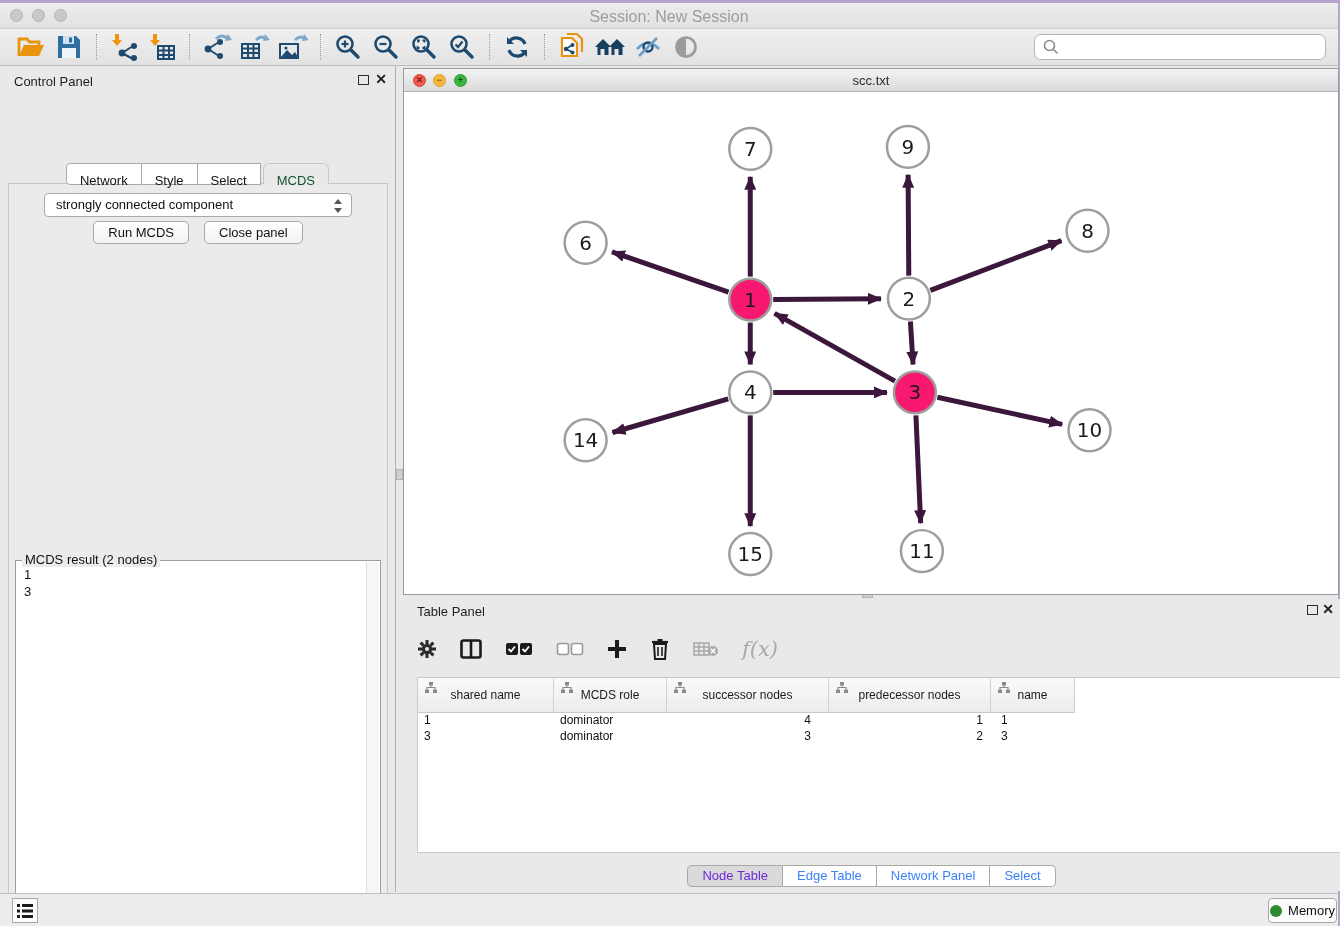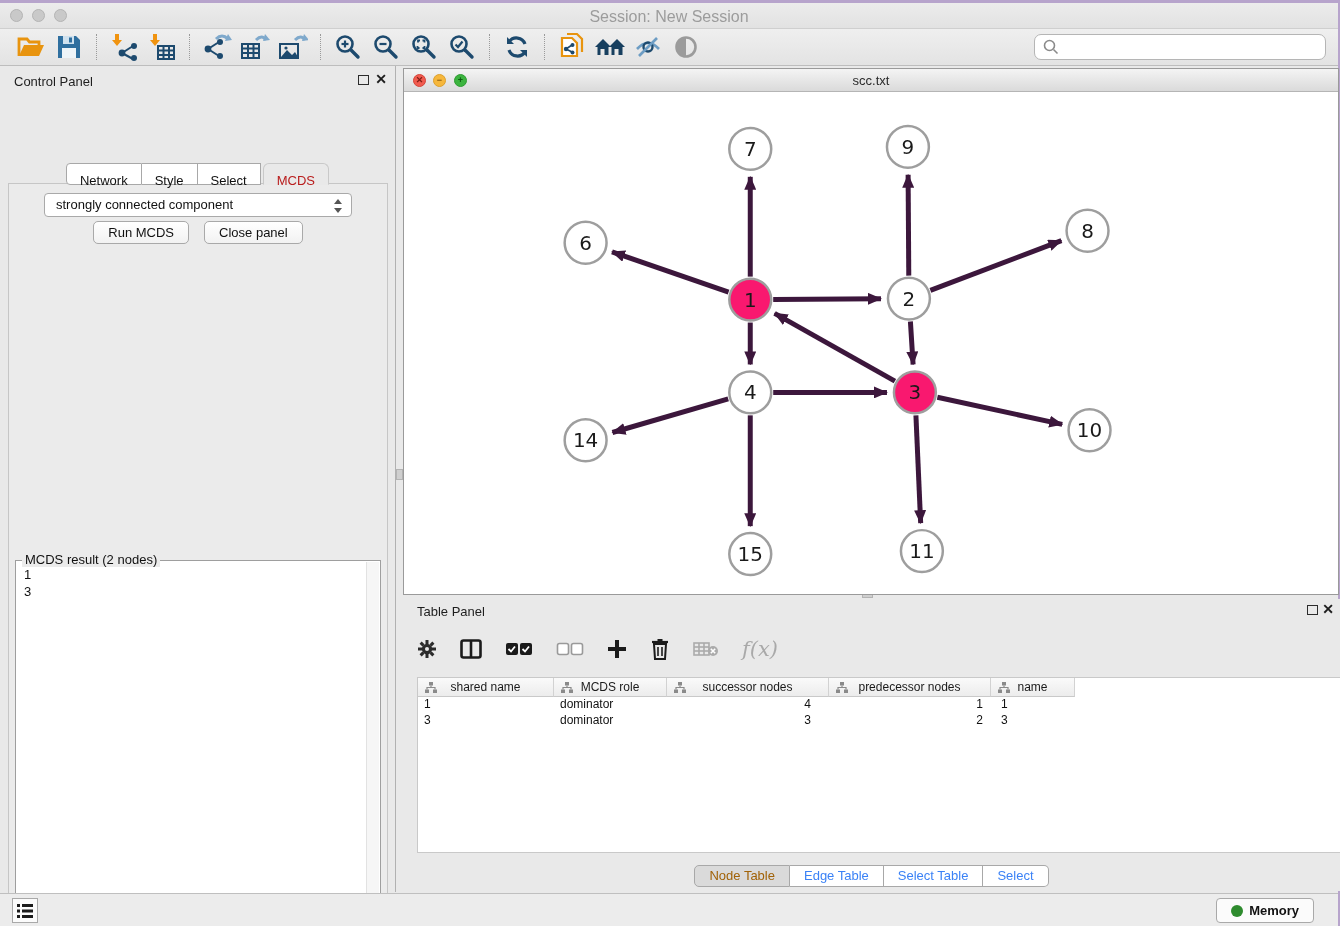--- a/index.html
+++ b/index.html
@@ -29,21 +29,21 @@
     background:#e9e9e9; border-right:1px solid #b1b1b1; }
   .cp-header { position:relative; height:30px; }
   .cp-title { position:absolute; left:14px; top:8px; font-size:13px; color:#1e1e1e; }
   .panel-float { position:absolute; top:9px; width:11px; height:10px; border:1.5px solid #2c2c2c; background:transparent; }
   .panel-close { position:absolute; top:5px; font-size:14px; font-weight:bold; color:#1c1c1c; }
   .cp-float { right:26px; } .cp-close { right:8px; }
 
   .cp-tabs { position:absolute; left:0; top:97px; width:100%; display:flex; justify-content:center; z-index:2; }
   .cp-tab { font-size:13px; padding:9px 13px; background:#fff; border:1px solid #a8a8a8; border-left:none; color:#111; height:22px; }
   .cp-tab:first-child { border-left:1px solid #a8a8a8; border-radius:4px 0 0 4px; }
-  .cp-tab.mcds { background:#e9e9e9; color:#b91c1c; border:1px solid #c9c9c9; border-bottom:1px solid #e9e9e9;
+  .cp-tab.mcds { background:#e9e9e9; color:#14532d; border:1px solid #c9c9c9; border-bottom:1px solid #e9e9e9;
     border-radius:6px 6px 0 0; margin-left:2px; }
 
   .cp-box { position:absolute; left:8px; top:117px; width:380px; height:761px;
     border:1px solid #c6c6c6; background:#ebebeb; }
   .opt-label { margin-top:20px; text-align:center; font-size:13px; color:#111; }
   .opt-select { position:relative; margin:9px auto 0 auto; width:308px; height:24px; background:#fff;
     border:1px solid #a9a9a9; border-radius:4px; font-size:13px; color:#111; line-height:22px; padding-left:11px; }
   .chevrons { position:absolute; right:8px; top:4px; }
   .btn-row { margin-top:4px; display:flex; justify-content:center; gap:15px; }
   .cp-btn { font-size:13px; color:#111; background:linear-gradient(#ffffff,#f2f2f2);
@@ -72,40 +72,40 @@
   
   .table-panel { position:absolute; left:403px; top:596px; width:937px; height:292px; background:#e9e9e9; }
   .tp-title { position:absolute; left:14px; top:5px; font-size:13px; color:#1e1e1e; }
   .tp-float { right:22px; } .tp-close { right:6px; }
   .tp-toolbar { position:absolute; left:14px; top:30px; height:40px; display:flex; align-items:center; gap:23px; }
   .tp-toolbar .ticon { display:flex; align-items:center; justify-content:center; }
   .fx { font-family:"DejaVu Serif", serif; font-style:italic; font-size:21px; color:#a9a9a9; }
 
   .tp-table { position:absolute; left:14px; top:78px; right:0; bottom:38px; background:#fff;
     border:1px solid #c9c9c9; border-right:none; overflow:hidden; }
-  .tp-head { display:flex; height:19px; }
+  .tp-head { display:flex; height:35px; }
   .th-cell { position:relative; background:linear-gradient(#fafafa,#ececec); border-right:1px solid #d2d2d2;
     border-bottom:1px solid #c9c9c9; font-size:12px; color:#1a1a1a; display:flex; align-items:center; justify-content:center; }
   .th-cell .hier { position:absolute; left:7px; top:4px; }
   .tp-row { display:flex; height:16px; font-size:12px; color:#111; }
   .td-cell { overflow:hidden; white-space:nowrap; }
 
   .tp-tabs { position:absolute; left:0; right:0; top:266px; display:flex; justify-content:center; }
   .tp-tab { font-size:13px; padding:2px 14px; height:22px; background:#fff; color:#3b82f6;
     border:1px solid #a8a8a8; border-left:none; }
   .tp-tab:first-child { border-left:1px solid #a8a8a8; border-radius:5px 0 0 5px; }
   .tp-tab:last-child { border-radius:0 5px 5px 0; }
-  .tp-tab.active { background:#dadada; color:#a16207; }
+  .tp-tab.active { background:#dadada; color:#6d28d9; }
 
   
   .status-bar { position:absolute; left:0; top:890px; width:100%; height:33px; background:#ececec; border-top:1px solid #bfbfbf; }
   .sb-left-btn { position:absolute; left:12px; top:4px; width:26px; height:25px; background:#fbfbfb;
     border:1px solid #a9a9a9; display:flex; align-items:center; justify-content:center; }
-  .memory-btn { position:absolute; right:24px; top:4px; height:25px; background:#fbfbfb; border:1px solid #a9a9a9;
-    border-radius:4px; display:flex; align-items:center; gap:6px; padding:0 14px; font-size:13px; color:#111;font-weight:bold; }
+  .memory-btn { position:absolute; right:1px; top:4px; height:25px; background:#fbfbfb; border:1px solid #a9a9a9;
+    border-radius:4px; display:flex; align-items:center; gap:6px; padding:0 1px; font-size:13px; color:#111; }
   .mem-dot { width:12px; height:12px; border-radius:50%; background:#2e8b2e; }
 </style>
 </head>
 <body>
 
 <div id="window">
 
   <div class="app-titlebar">
     <div class="traffic t-gray" style="left:10px"></div>
     <div class="traffic t-gray" style="left:32px"></div>
@@ -531,21 +531,21 @@
             <div class="td-cell" style="width: 162px; text-align: right; padding-right: 18px;">3</div>
             <div class="td-cell" style="width: 162px; text-align: right; padding-right: 8px;">2</div>
             <div class="td-cell" style="width: 84px; text-align: left; padding-left: 10px;">3</div>
           </div>
         </div>
     </div>
 
     <div class="tp-tabs" id="tp-tabs">
         <div class="tp-tab active">Node Table</div>
         <div class="tp-tab">Edge Table</div>
-        <div class="tp-tab">Select Table</div>
+        <div class="tp-tab">Network Panel</div>
         <div class="tp-tab">Select</div>
       </div>
   </div>
 
   <div class="status-bar">
     <div class="sb-left-btn">
       <svg width="16" height="14" viewBox="0 0 16 14">
           <g fill="#1b1b1b">
             <rect x="0" y="0" width="3" height="3"></rect>
             <rect x="5" y="0" width="11" height="3"></rect>

